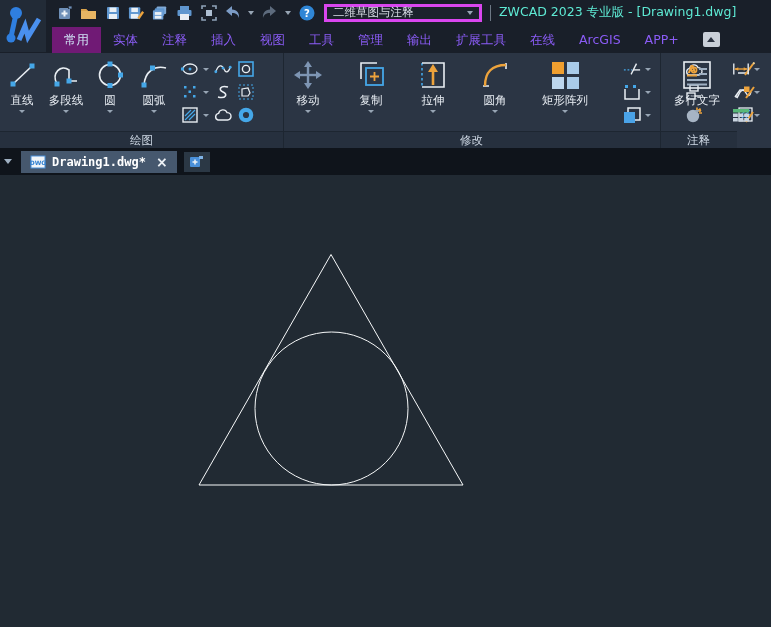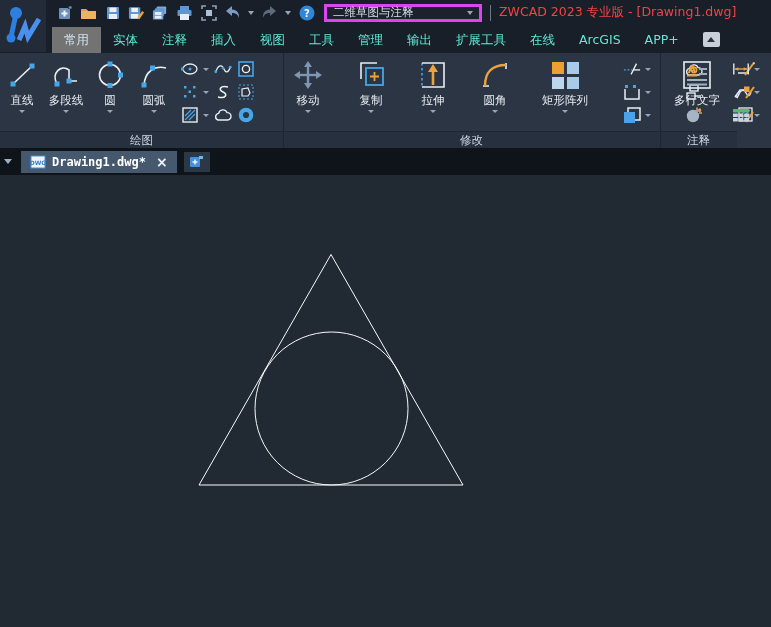--- a/index.html
+++ b/index.html
@@ -12,27 +12,27 @@
   .logo { position:absolute; top:0; left:0; width:46px; height:52px;
     background:#222b37; z-index:6; display:flex; align-items:center; justify-content:center; }
   .qat { display:flex; align-items:center; gap:7px; margin-left:56px; }
   .qicon { width:17px; height:17px; display:flex; align-items:center; justify-content:center; }
   .caret { width:0; height:0; border-left:3.5px solid transparent; border-right:3.5px solid transparent;
     border-top:4px solid #97a5b4; }
   .ws-select { margin-left:9px; width:158px; height:18px; border:3px solid #d946ef;
     display:flex; align-items:center; justify-content:space-between; padding:0 6px;
     color:#d9dfe7; font-size:11.5px; background:#1b222c; }
   .vsep { width:1px; height:16px; background:#6d7885; margin:0 8px; }
-  .win-title { color:#ef4444; font-size:12.5px; white-space:nowrap; }
+  .win-title { color:#5eead4; font-size:12.5px; white-space:nowrap; }
 
   
   .tabrow { position:absolute; top:25px; left:0; width:771px; height:28px;
     background:#191f29; display:flex; align-items:flex-end; padding-left:52px; }
-  .rtab { height:26px; line-height:26px; padding:0 12px; font-size:12.5px; color:#5eead4; }
-  .rtab.active { background:#737373; color:#cfe2f5; }
+  .rtab { height:26px; line-height:26px; padding:0 12px; font-size:12.5px; color:#8b5cf6; }
+  .rtab.active { background:#701a75; color:#cfe2f5; }
   .collapse-btn { width:17px; height:15px; background:#c9cfd8; border-radius:2px;
     margin:0 0 6px 12px; display:flex; align-items:center; justify-content:center; }
   .tri-up { width:0; height:0; border-left:4px solid transparent; border-right:4px solid transparent;
     border-bottom:5px solid #2a3240; }
 
   
   .ribbonwrap { position:absolute; top:53px; left:0; width:771px; height:95px; background:#2b3544; }
   .ribbon { position:absolute; top:0; left:0; width:771px; height:78px; display:flex; }
   .vdiv { position:absolute; top:0; width:1px; height:95px; background:#1d2631; z-index:4; }
   .panel { height:78px; display:flex; padding-top:3px; }

